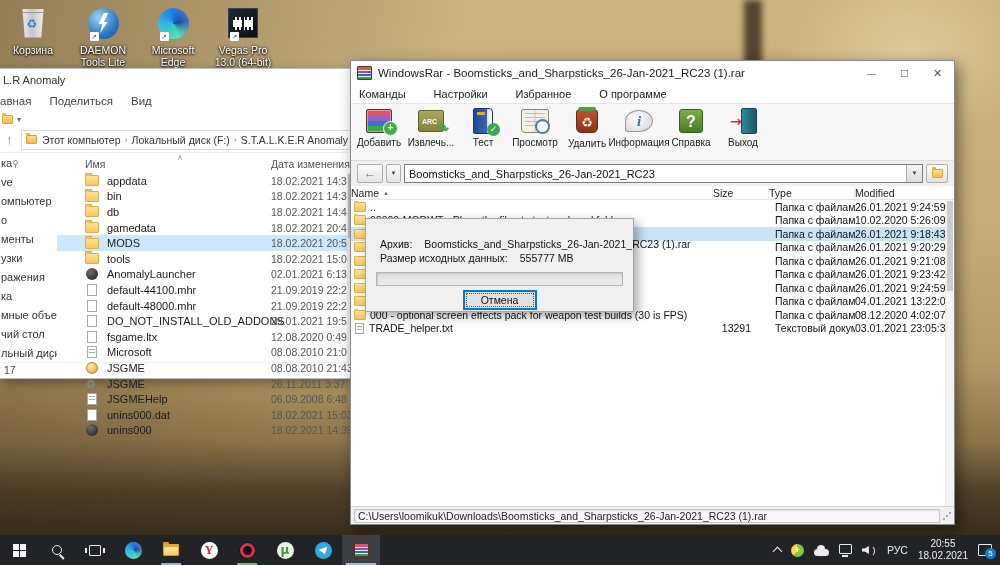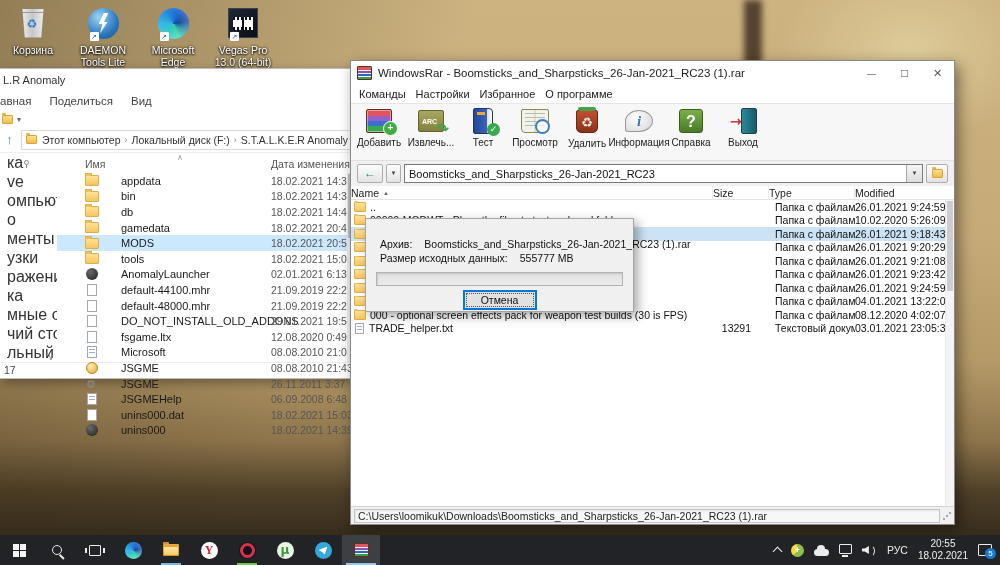--- a/index.html
+++ b/index.html
@@ -39,34 +39,34 @@
 .mini-folder{display:inline-block;width:11px;height:9px;background:linear-gradient(180deg,#ffdf8a,#f3bc4e);border:1px solid #d9a43e;border-radius:1px;position:relative;flex:none}
 .mini-folder::before{content:"";position:absolute;top:-3px;left:-1px;width:4px;height:2px;background:#e8b44a;border-radius:1px 1px 0 0}
 .ex-addr{height:26px;display:flex;align-items:center;gap:4px;padding:2px 4px 2px 2px;border-bottom:1px solid #eee;flex:none}
 .ex-up{color:#5a7a9a;font-size:13px;width:15px;text-align:center}
 .ex-crumbbox{flex:1;height:20px;border:1px solid #d9d9d9;display:flex;align-items:center;gap:5px;padding:0 4px;overflow:hidden}
 .crumbs{display:flex;align-items:flex-start;white-space:nowrap;font-size:10.5px}
 .crumb{display:flex;align-items:center;gap:4px;margin-right:4px;color:#333}
 .crumb-sep{color:#888;font-size:9px}
 .ex-main{flex:1;display:flex;min-height:0;position:relative}
 .ex-side{width:57px;flex:none;overflow:hidden}
-.ex-side-item{height:19px;display:flex;align-items:center;gap:1px;color:#333;white-space:nowrap;padding-left:7px;font-size:16px}
+.ex-side-item{height:19px;display:flex;align-items:center;gap:1px;color:#333;white-space:nowrap;padding-left:1px;font-size:11px}
 .ex-side-item.sel{background:#d6d6d6}
 .pin{display:none;width:5px;height:5px;border:1px solid #888;border-radius:50%;position:relative;flex:none}
 .pin.show{display:inline-block}
 .pin.show::after{content:"";position:absolute;left:1px;top:4px;width:1px;height:3px;background:#888}
 .side-down{position:absolute;left:48px;bottom:0;color:#777;font-size:8px}
 .ex-list{flex:1;position:relative;min-width:0}
 .ex-head{height:20px;position:relative;color:#555;font-size:10.5px}
 .ex-h-name{position:absolute;left:28px;bottom:3px}
 .ex-sort{position:absolute;left:120px;top:0;color:#999;font-size:8px}
 .ex-h-date{position:absolute;left:214px;bottom:3px}
 .ex-row{height:15.6px;display:flex;align-items:center;padding-left:28px;position:relative}
 .ex-row.sel{background:#cce8ff}
-.fname{color:#1a1a1a;margin-left:22px;white-space:nowrap}
+.fname{color:#1a1a1a;margin-left:8px;white-space:nowrap}
 .fdate{position:absolute;left:214px;color:#555;font-size:10.5px;white-space:nowrap}
 .ex-scroll{position:absolute;right:0;top:20px;bottom:0;width:8px;background:#f2f2f2}
 .ex-thumb{margin:1px;height:64px;background:#c3c3c3}
 .ex-status{height:16px;line-height:15px;padding-left:4px;color:#444;border-top:1px solid #eee;flex:none;font-size:10.5px}
 .fic{flex:none;position:relative}
 .fic[data-icon="folder-icon"]{width:14px;height:11px;background:linear-gradient(180deg,#ffe197,#f5c75f);border:1px solid #dcae4d;border-radius:1px}
 .fic[data-icon="folder-icon"]::before{content:"";position:absolute;top:-3px;left:-1px;width:5px;height:2px;background:#eec25a;border:1px solid #dcae4d;border-bottom:none;border-radius:1px 1px 0 0}
 .fic[data-icon="file-icon"]{width:10px;height:12px;background:#fff;border:1px solid #a8a8a8;margin:0 2px}
 .fic[data-icon="doc-icon"]{width:10px;height:12px;background:#fff;border:1px solid #a8a8a8;margin:0 2px}
 .fic[data-icon="doc-icon"]::after{content:"";position:absolute;left:1px;right:1px;top:2px;bottom:2px;background:repeating-linear-gradient(180deg,#9ab0c8 0 1px,transparent 1px 3px)}
@@ -78,21 +78,21 @@
 
 .winrar{position:absolute;left:350px;top:60px;width:605px;height:465px;background:#f0f0f0;border:1px solid #8a8a8a;box-shadow:4px 5px 14px rgba(0,0,0,.45);display:flex;flex-direction:column;z-index:10}
 .wr-title{height:24px;background:#fff;display:flex;align-items:center;padding-left:6px;gap:6px;flex:none}
 .wr-title-text{flex:1;color:#222;font-size:11.5px;white-space:nowrap;overflow:hidden}
 .wr-controls{display:flex;height:100%}
 .wr-btn{width:33px;text-align:center;line-height:24px;color:#555;font-size:11px}
 .wr-min::before{content:"—";font-size:9px}
 .wr-max::before{content:"□";font-size:12px}
 .wr-close::before{content:"✕"}
 .books{width:15px;height:14px;flex:none;background:linear-gradient(180deg,#e05560 0 26%,#f5f0ea 26% 31%,#8a52b8 31% 51%,#f5f0ea 51% 56%,#2f63c4 56% 75%,#f5f0ea 75% 80%,#33a04a 80% 100%);border:1px solid #5a331c;border-radius:1px}
-.wr-menu{height:19px;background:#fff;display:flex;gap:10px;align-items:center;padding-left:8px;border-bottom:1px solid #e6e6e6;flex:none;color:#222}
+.wr-menu{height:19px;background:#fff;display:flex;gap:28px;align-items:center;padding-left:8px;border-bottom:1px solid #e6e6e6;flex:none;color:#222}
 .wr-toolbar{height:57px;background:#f7f7f7;border-bottom:1px solid #e0e0e0;display:flex;padding-left:2px;flex:none}
 .tbtn{width:52px;display:flex;flex-direction:column;align-items:center;padding-top:3px;gap:2px;color:#222;font-size:10px}
 .tlabel{white-space:nowrap}
 .tbi{width:30px;height:28px;position:relative;flex:none}
 .tbi[data-icon="add-archive-icon"]{width:26px;height:24px;margin:2px 0;background:linear-gradient(180deg,#e05560 0 26%,#9a5ec8 26% 50%,#3a6fd0 50% 75%,#3aa84e 75% 100%);border:1px solid #5a331c;border-radius:2px;box-shadow:inset 0 0 0 1px rgba(255,255,255,.4)}
 .tbi[data-icon="add-archive-icon"]::after{content:"+";position:absolute;right:-7px;bottom:-4px;width:13px;height:13px;background:#3fae3f;border:1px solid #fff;border-radius:50%;color:#fff;font:bold 10px/12px "Liberation Sans",sans-serif;text-align:center}
 .tbi[data-icon="extract-icon"]{width:26px;height:22px;margin:3px 0;background:linear-gradient(180deg,#a8a861,#82823e);border:1px solid #62622c;border-radius:2px}
 .tbi[data-icon="extract-icon"]::before{content:"ARC";position:absolute;left:3px;top:7px;color:#fff;font:bold 7px/1 "Liberation Sans",sans-serif}
 .tbi[data-icon="extract-icon"]::after{content:"↷";position:absolute;right:-6px;bottom:-6px;color:#3aa84e;font:bold 15px/1 "DejaVu Sans",sans-serif}
 .tbi[data-icon="test-icon"]{width:20px;height:26px;margin:1px 5px;background:linear-gradient(90deg,#24479a,#3a62b8 70%,#ddd 71%,#fff);border:1px solid #1a356e;border-radius:2px 4px 4px 2px}

